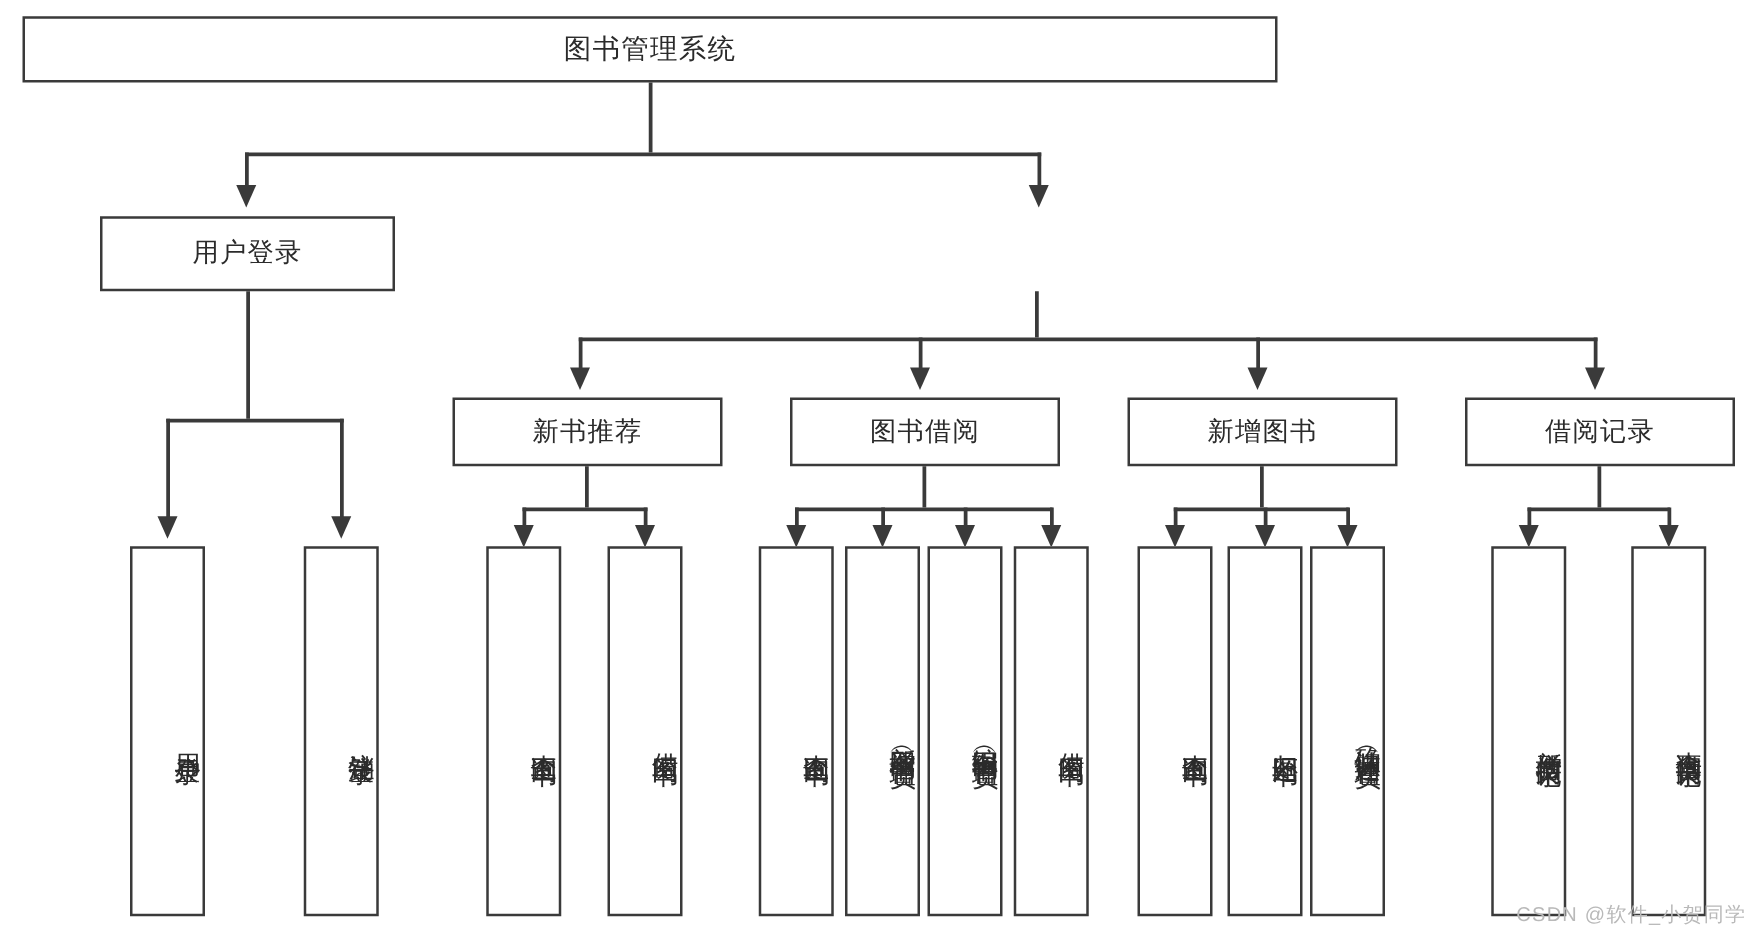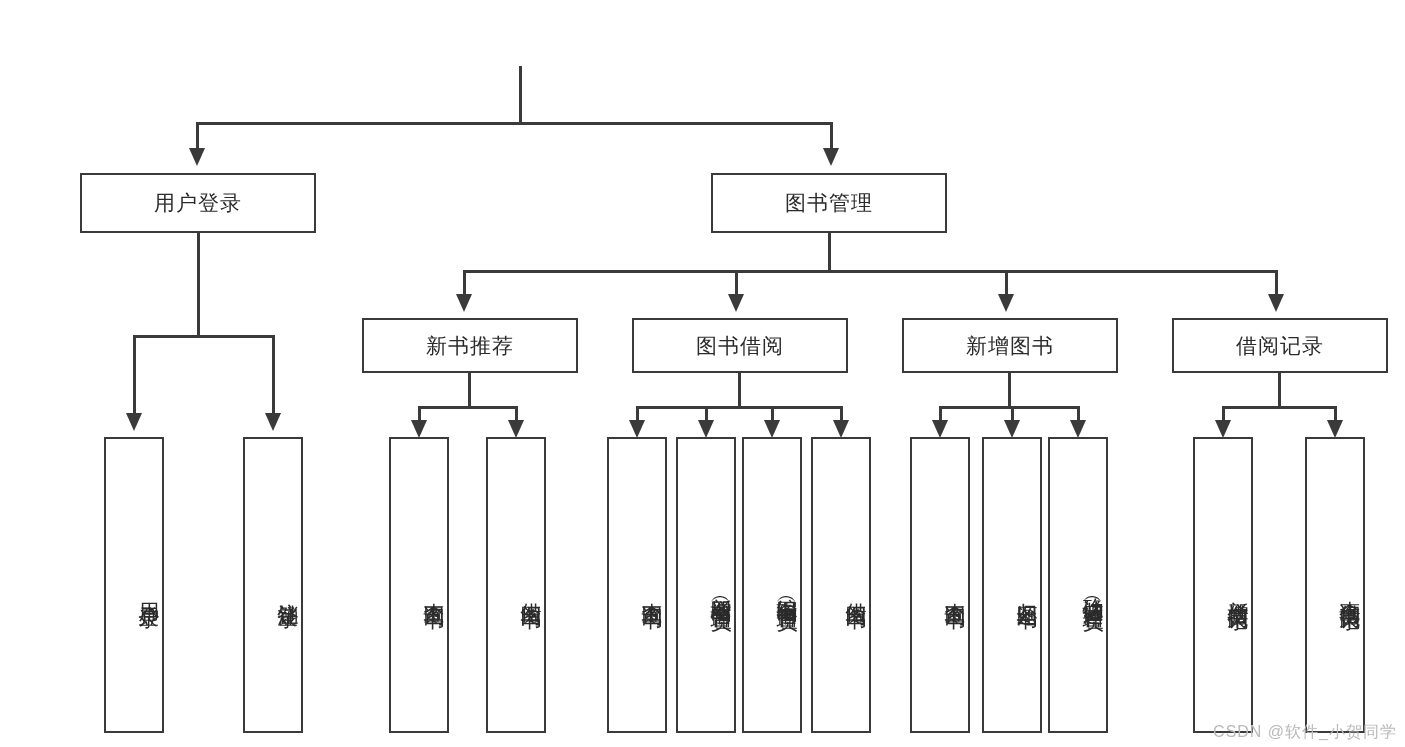--- a/index.html
+++ b/index.html
@@ -74,35 +74,35 @@
     letter-spacing: 1px;
     white-space: nowrap;
     pointer-events: none;
   }
 </style>
 </head>
 <body>
 
 <div id="canvas">
 
+  <div class="node h" id="root-node" style="left:18px; top:13px; width:1004px; height:53px;">
+    <span>图书管理系统</span>
+  </div>
 
   <div class="conn vline" style="left:519px; top:66px; height:56px;"></div>
 
   <div class="conn hline" style="left:196px; top:122px; width:637px;"></div>
 
   <div class="conn vline" style="left:196px; top:122px; height:28px;"></div>
   <div class="arrow" style="left:189px; top:148px;"></div>
   <div class="conn vline" style="left:830px; top:122px; height:28px;"></div>
   <div class="arrow" style="left:823px; top:148px;"></div>
 
   <div class="node h" style="left:80px; top:173px; width:236px; height:60px;">
     <span>用户登录</span>
-  </div>
-  <div class="node h" style="left:711px; top:173px; width:236px; height:60px;">
-    <span>图书管理</span>
   </div>
 
   <div class="conn vline" style="left:197px; top:233px; height:102px;"></div>
   <div class="conn hline" style="left:133px; top:335px; width:142px;"></div>
   <div class="conn vline" style="left:133px; top:335px; height:80px;"></div>
   <div class="arrow" style="left:126px; top:413px;"></div>
   <div class="conn vline" style="left:272px; top:335px; height:80px;"></div>
   <div class="arrow" style="left:265px; top:413px;"></div>
 
   <div class="conn vline" style="left:828px; top:233px; height:37px;"></div>

